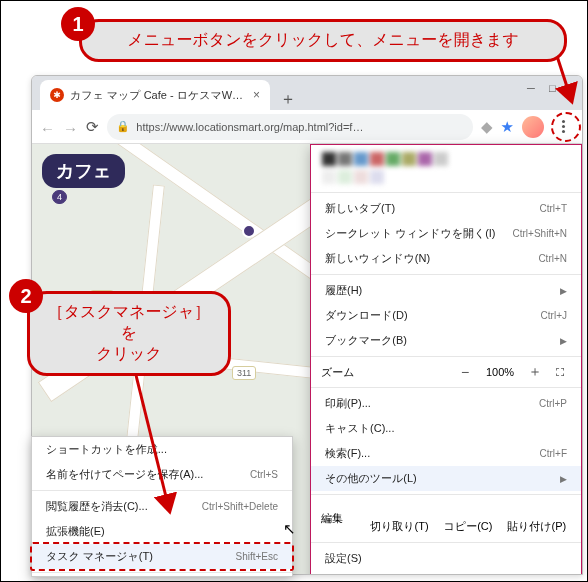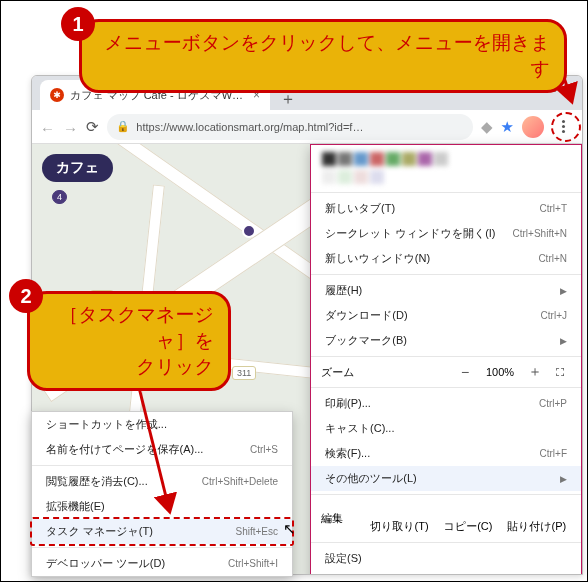--- a/index.html
+++ b/index.html
@@ -1,18 +1,18 @@
 <!DOCTYPE html>
 <html><head>
 <meta charset="utf-8">
 <style>
 * { margin: 0; padding: 0; box-sizing: border-box; font-family: "Meiryo", "Yu Gothic", sans-serif; }
 body { width: 588px; height: 582px; background: #fff; position: relative; overflow: hidden; border: 1px solid #000; }
 
-.callout { position: absolute; border: 3px solid #c00; border-radius: 20px; background: #eab308; padding: 8px 14px; font-size: 19px; color: #c00; text-align: right; z-index: 50; }
+.callout { position: absolute; border: 3px solid #c00; border-radius: 20px; background: #e5e5e5; padding: 8px 14px; font-size: 16px; color: #c00; text-align: center; z-index: 50; }
 .callout-badge { position: absolute; width: 34px; height: 34px; border-radius: 50%; background: #c00; color: #fff; font-size: 20px; font-weight: bold; display: flex; align-items: center; justify-content: center; z-index: 51; }
 
 .browser { position: absolute; top: 74px; left: 30px; width: 552px; height: 500px; background: #f1f3f4; border: 1px solid #bbb; border-radius: 6px 6px 0 0; overflow: hidden; box-shadow: 0 2px 6px rgba(0,0,0,.15); }
 
 .titlebar { height: 34px; background: #dee1e6; display: flex; align-items: flex-end; position: relative; }
 .tab { margin-left: 8px; height: 30px; background: #fff; border-radius: 8px 8px 0 0; display: flex; align-items: center; padding: 0 10px; gap: 6px; font-size: 11px; color: #333; max-width: 230px; }
 .tab-favicon { width: 14px; height: 14px; background: #d30; border-radius: 50%; display: flex; align-items: center; justify-content: center; color: #fff; font-size: 9px; }
 .tab-title { white-space: nowrap; overflow: hidden; text-overflow: ellipsis; flex: 1; }
 .tab-close { color: #666; font-size: 12px; cursor: pointer; }
 .new-tab { color: #555; font-size: 16px; padding: 0 10px; cursor: pointer; }
@@ -27,21 +27,21 @@
 .star { color: #3a7ff5; font-size: 15px; cursor: pointer; }
 .avatar { width: 22px; height: 22px; border-radius: 50%; background: linear-gradient(135deg,#fb9,#f77); cursor: pointer; }
 .menu-dots { width: 22px; display: flex; flex-direction: column; align-items: center; gap: 2px; cursor: pointer; padding: 4px; }
 .menu-dots span { width: 3px; height: 3px; background: #555; border-radius: 50%; }
 .dotted-circle-menu { position: absolute; border: 2px dashed #c00; border-radius: 50%; pointer-events: none; z-index: 30; }
 
 .content { position: relative; height: calc(100% - 68px); background: #e8ece5; overflow: hidden; }
 .map-bg { position: absolute; inset: 0; }
 .road { position: absolute; background: #fff; border: 1px solid #e0d9c8; }
 .road-badge { position: absolute; background: #fff; border: 1px solid #d6cd9d; border-radius: 3px; font-size: 9px; padding: 1px 4px; color: #666; }
-.cafe-pill { position: absolute; top: 10px; left: 10px; background: #2f2a5a; color: #fff; font-size: 14px; padding: 5px 14px; border-radius: 14px; font-weight: bold; }
+.cafe-pill { position: absolute; top: 10px; left: 10px; background: #2f2a5a; color: #fff; font-size: 18px; padding: 5px 14px; border-radius: 14px; font-weight: bold; }
 .marker { position: absolute; width: 14px; height: 14px; background: #4a3a7a; border-radius: 50%; border: 2px solid #fff; }
 
 .menu { position: absolute; top: 68px; right: 0; width: 272px; background: #fff; border: 1px solid #be185d; box-shadow: 0 4px 12px rgba(0,0,0,.25); z-index: 20; font-size: 11px; }
 .menu-color-row { height: 44px; padding: 6px 10px 4px; filter: blur(2.5px); }
 .menu-color-row .sw { display: inline-block; width: 14px; height: 14px; margin: 1px; }
 .m-item { display: flex; justify-content: space-between; align-items: center; padding: 5px 14px; color: #222; cursor: pointer; }
 .m-item.hl { background: #eef3fc; }
 .m-shortcut { color: #777; font-size: 10px; }
 .m-sep { border-top: 1px solid #e6e6e6; margin: 3px 0; }
 .m-arrow { color: #777; font-size: 9px; }
@@ -233,19 +233,15 @@
   <div class="m-item">
       <span>拡張機能(E)</span>
       <span></span>
     </div>
   <div class="m-item hl" style="position:relative;">
     <div class="sub-dashed" style="position:absolute; inset:-1px;"></div>
     <span>タスク マネージャ(T)</span>
       <span class="m-shortcut">Shift+Esc</span>
   </div>
   <div class="m-sep"></div>
-  <div class="m-item">
-      <span>デベロッパー ツール(D)</span>
-      <span class="m-shortcut">Ctrl+Shift+I</span>
-    </div>
 </div>
 
 <span class="cursor" style="bottom:43px; left:282px;">↖</span>
 
 </body></html>

